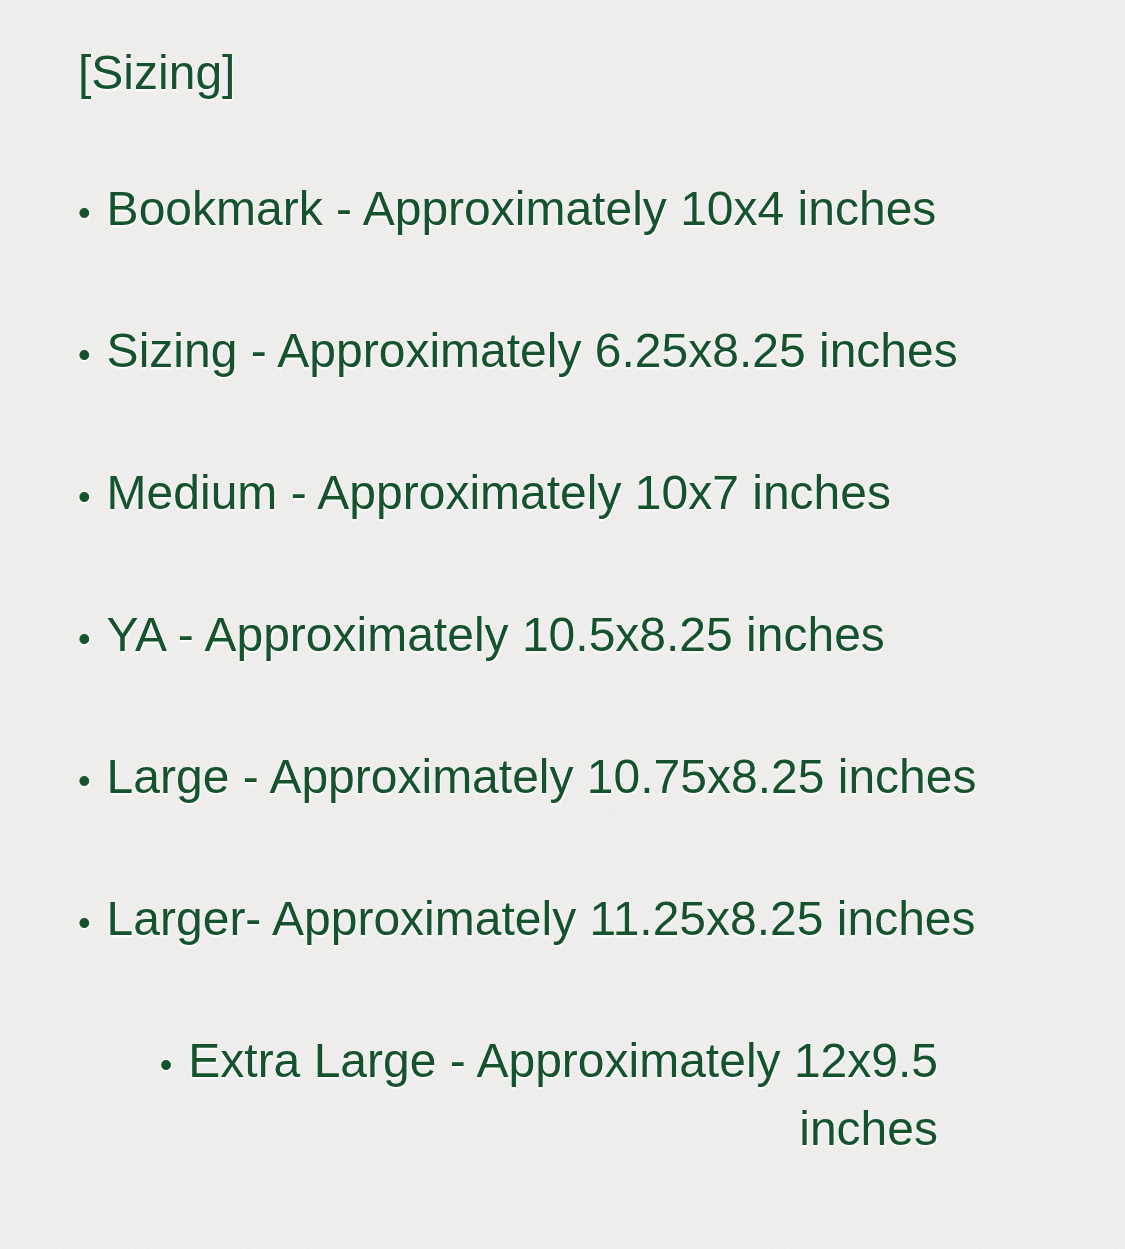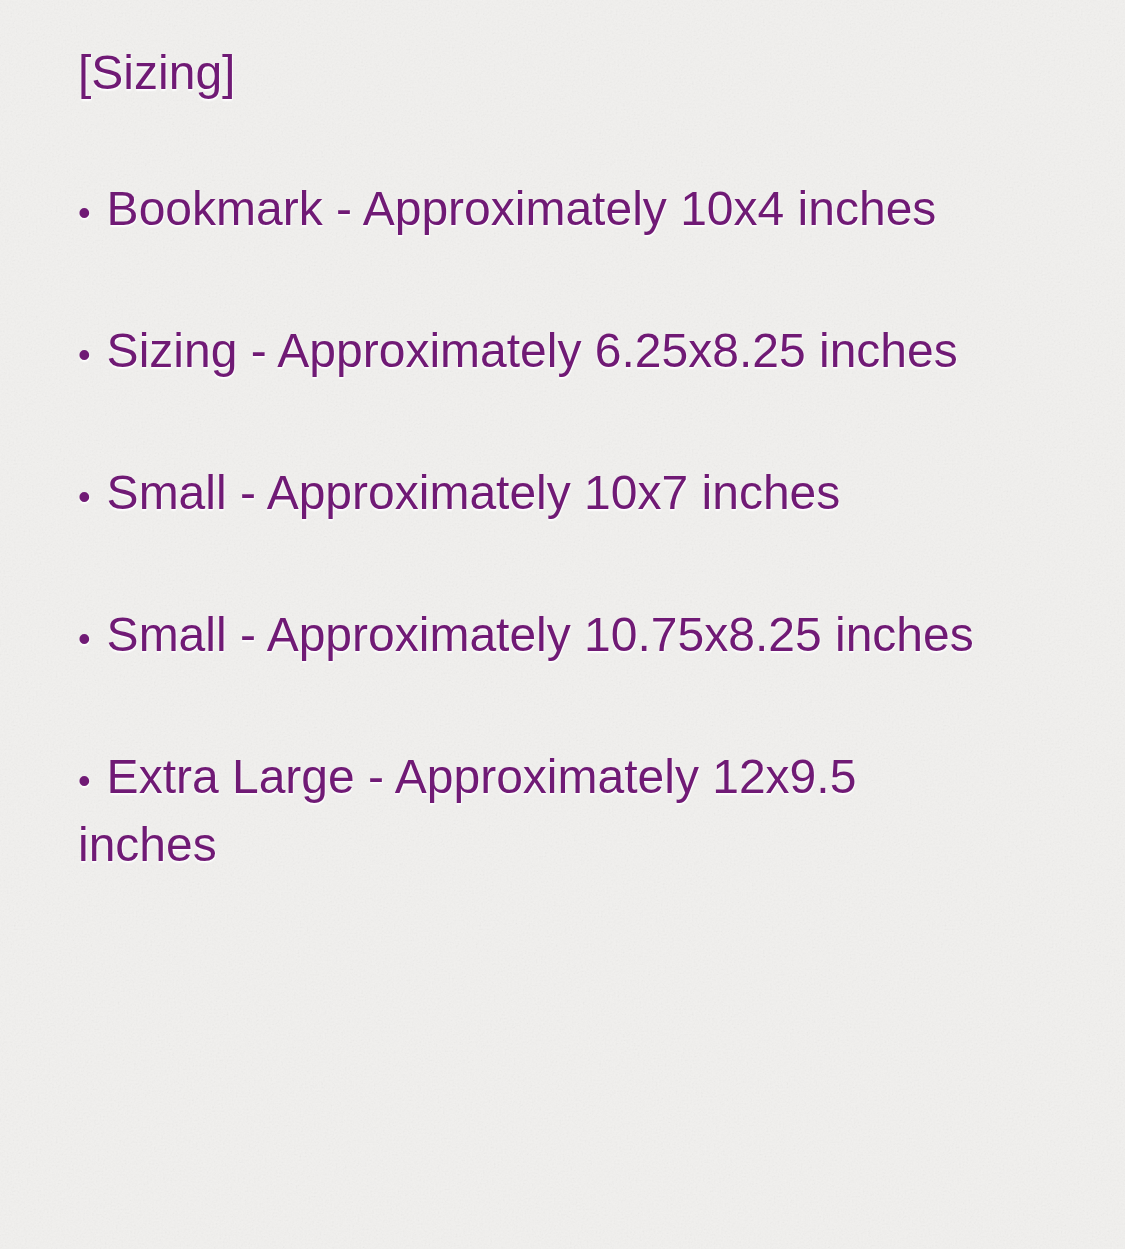--- a/index.html
+++ b/index.html
@@ -22,39 +22,40 @@
     height: 1249px;
     z-index: 0;
     display: block;
   }
   .content {
     position: absolute;
     top: 37px;
     left: 78px;
     right: 38px;
     z-index: 1;
-    color: #701a75;
+    color: #14532d;
   }
   .title {
     font-size: 48px;
     font-weight: 400;
     line-height: 72px;
     margin: 0 0 68px 0;
     text-shadow: 0 2px 2px rgba(255,255,255,0.9), 1px 1px 1px rgba(255,255,255,0.6);
   }
   .item {
     font-size: 48px;
     font-weight: 400;
     line-height: 64px;
     margin: 0 0 74px 0;
     text-shadow: 0 2px 2px rgba(255,255,255,0.9), 1px 1px 1px rgba(255,255,255,0.6);
   }
   .item.item-wrap {
     max-width: 860px;
     margin-bottom: 0;
+    text-align: right;
   }
   .bullet {
     font-size: 36px;
     margin-right: 16px;
   }
 </style>
 </head>
 <body>
 
 <svg class="paper-bg" width="1125" height="1249" xmlns="http://www.w3.org/2000/svg">
@@ -75,22 +76,28 @@
   <h1 class="title">[Sizing]</h1>
 
   <div>
     <div class="item">
       <span class="bullet">•</span><span>Bookmark - Approximately 10x4 inches</span>
     </div>
     <div class="item">
       <span class="bullet">•</span><span>Sizing - Approximately 6.25x8.25 inches</span>
     </div>
     <div class="item">
-      <span class="bullet">•</span><span>Small - Approximately 10x7 inches</span>
+      <span class="bullet">•</span><span>Medium - Approximately 10x7 inches</span>
     </div>
     <div class="item">
-      <span class="bullet">•</span><span>Small - Approximately 10.75x8.25 inches</span>
+      <span class="bullet">•</span><span>YA - Approximately 10.5x8.25 inches</span>
+    </div>
+    <div class="item">
+      <span class="bullet">•</span><span>Large - Approximately 10.75x8.25 inches</span>
+    </div>
+    <div class="item">
+      <span class="bullet">•</span><span>Larger- Approximately 11.25x8.25 inches</span>
     </div>
     <div class="item item-wrap">
       <span class="bullet">•</span><span>Extra Large - Approximately 12x9.5 inches</span>
     </div>
   </div>
 </main>
 
 </body></html>

